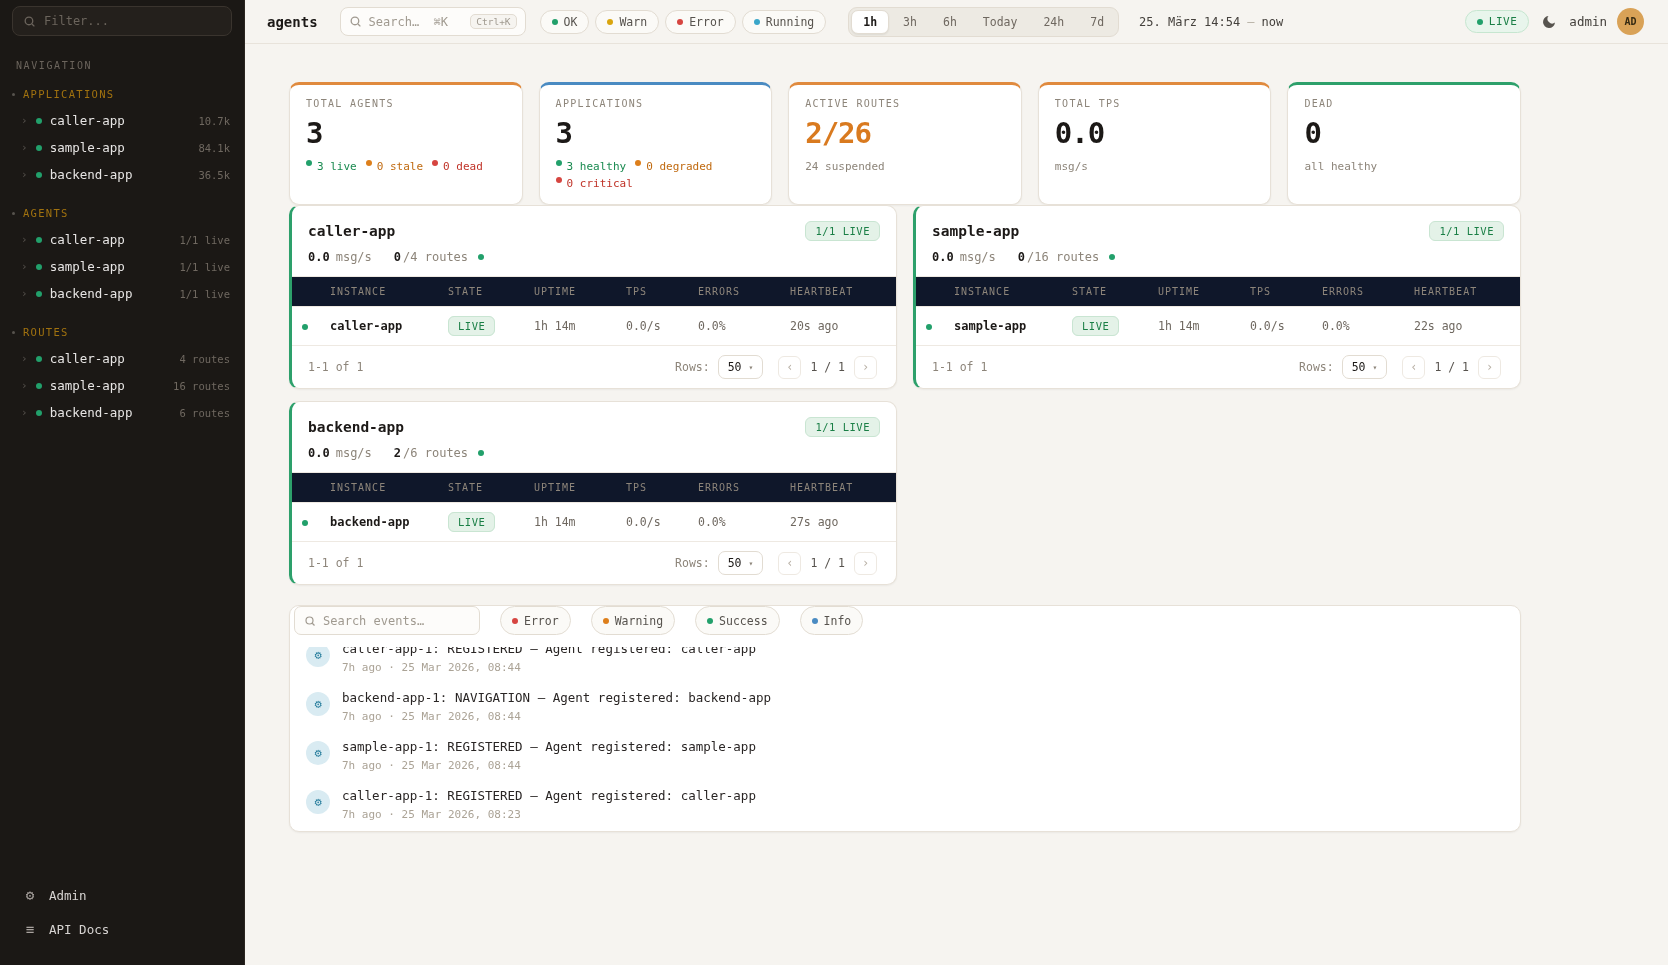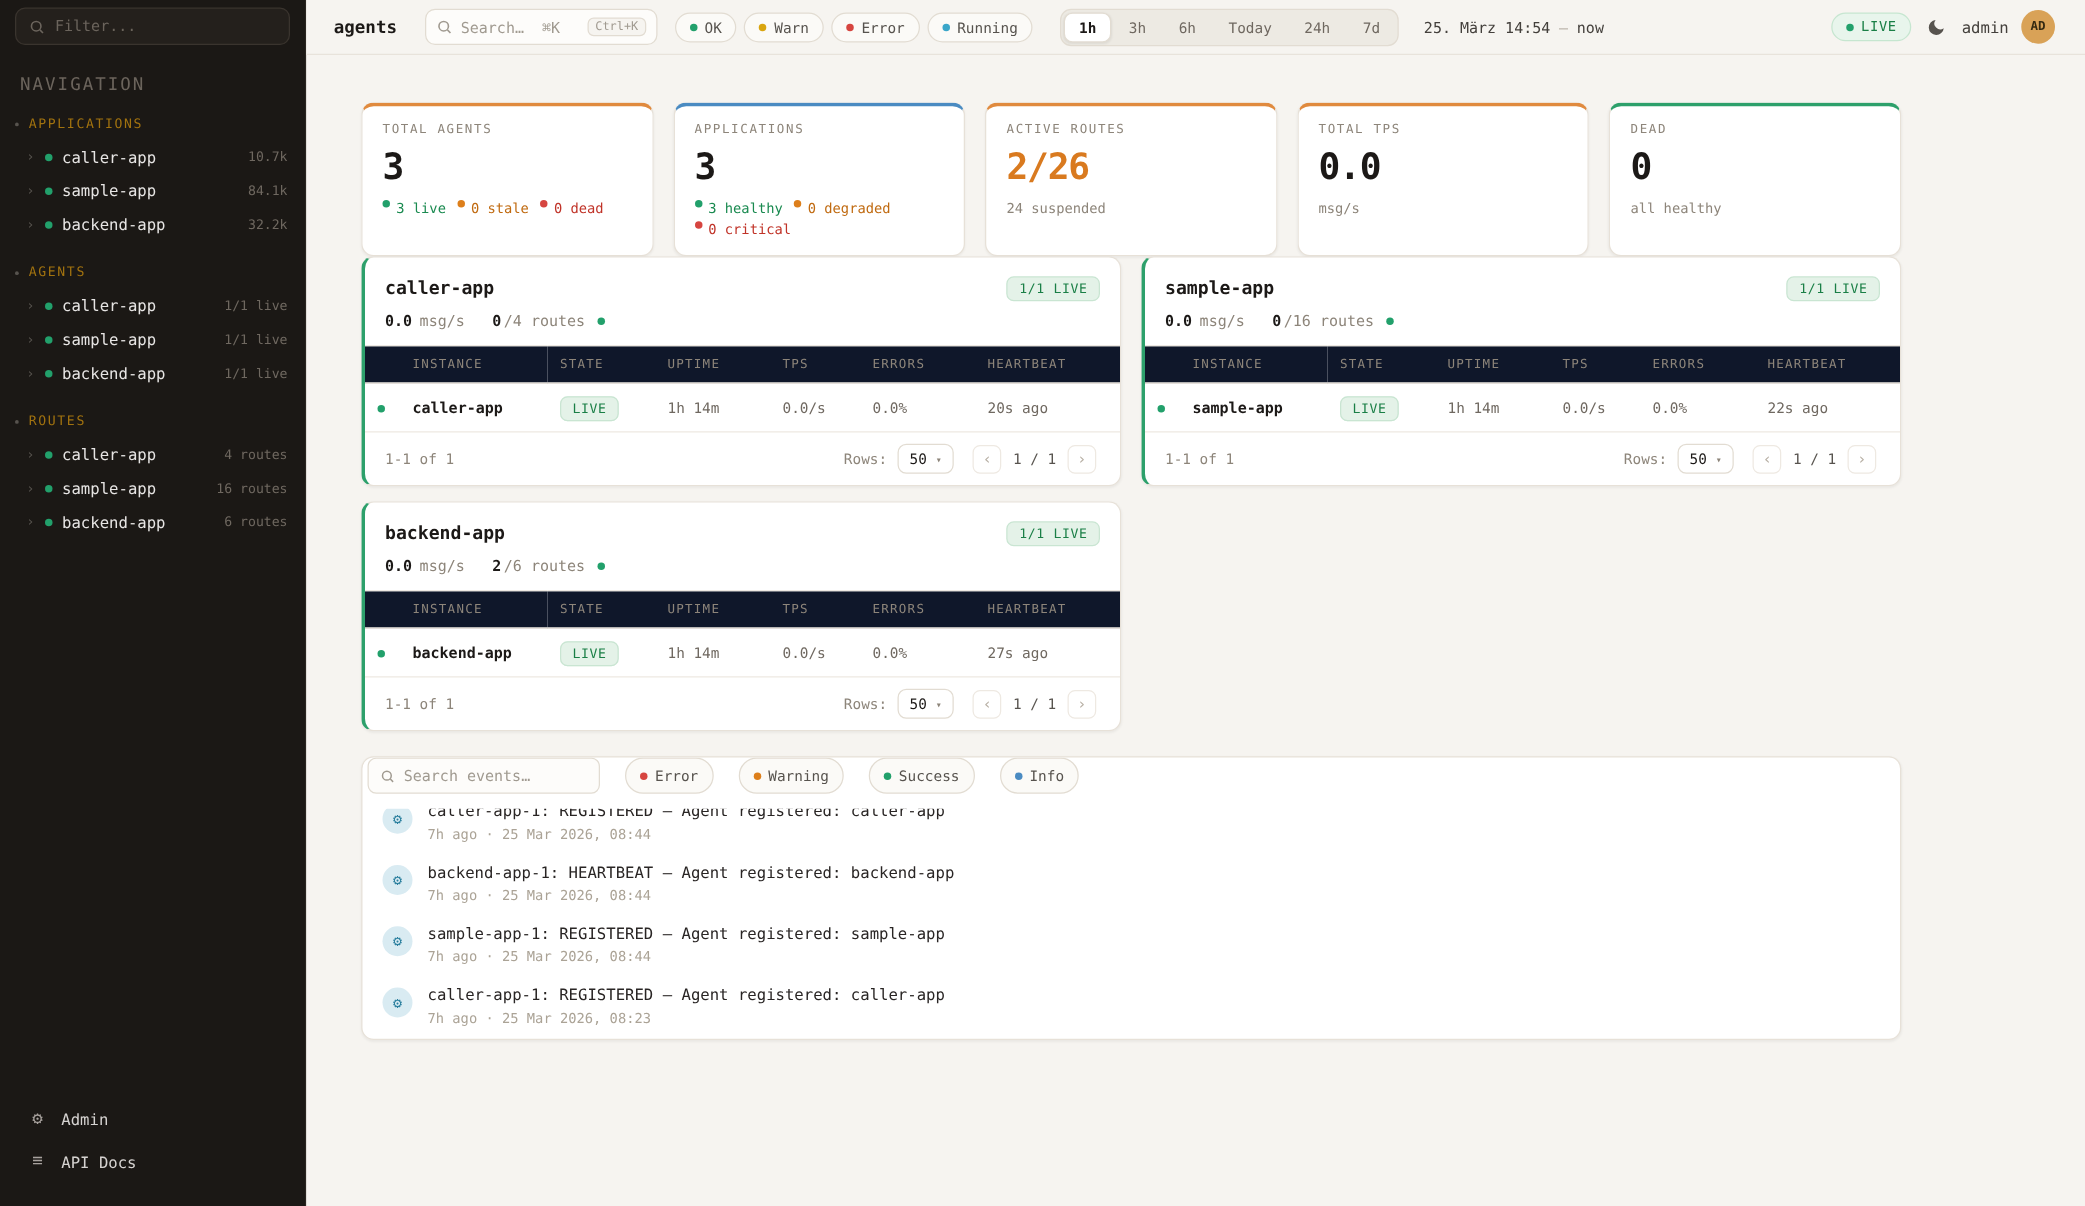--- a/index.html
+++ b/index.html
@@ -8,21 +8,21 @@
   svg{display:block}
 
   
   .sidebar{width:245px;min-width:245px;background:#1b1815;display:flex;flex-direction:column;color:#d6d3d1;border-right:1px solid #2a2520}
   .logo-row{display:flex;align-items:center;gap:9px;padding:17px 14px 13px}
   .logo-name{color:#c8801d;font-weight:bold;font-size:15px;letter-spacing:.5px}
   .logo-ver{color:#6b645c;font-size:11px}
   .filter-box{margin:6px 12px 8px;display:flex;align-items:center;gap:8px;background:#24201c;border:1px solid #3a342e;border-radius:8px;padding:7px 10px;color:#6b645c}
   .filter-box input{background:transparent;border:0;outline:none;color:#d6d3d1;font:inherit;font-size:12px;width:100%}
   .filter-box input::placeholder{color:#6b645c}
-  .nav-label{padding:16px 16px 10px;font-size:14px;letter-spacing:1.6px;color:#6b645c}
+  .nav-label{padding:16px 16px 10px;font-size:10px;letter-spacing:1.6px;color:#6b645c}
   .side-section{margin-bottom:12px}
   .sec-head{display:flex;align-items:center;gap:8px;padding:7px 16px 7px 12px;font-size:10.5px;letter-spacing:1.3px;color:#a1720f;cursor:pointer}
   .sec-dot{width:3px;height:3px;border-radius:50%;background:#57534e}
   .side-item{display:flex;align-items:center;gap:8px;padding:6px 14px 6px 21px;font-size:12.5px;color:#e7e5e4;cursor:pointer}
   .side-item .chev{color:#57534e;font-size:11px;line-height:1}
   .dot{width:6px;height:6px;border-radius:50%;background:#22a06b;display:inline-block;flex:none}
   .dot.orange{background:#dd7f1b}
   .dot.red{background:#d64540}
   .dot.yellow{background:#d9a50f}
   .dot.cyan{background:#3aa6c9}
@@ -139,21 +139,21 @@
     <div class="side-item">
       <span class="chev">›</span>
         <span class="dot"></span>
       <span>sample-app</span>
       <span class="badge">84.1k</span>
     </div>
     <div class="side-item">
       <span class="chev">›</span>
         <span class="dot"></span>
       <span>backend-app</span>
-      <span class="badge">32.2k</span>
+      <span class="badge">36.5k</span>
     </div>
   </div>
 
   <div class="side-section">
     <div class="sec-head">
       <span class="sec-dot"></span>
       <span>AGENTS</span>
     </div>
     <div class="side-item">
       <span class="chev">›</span>
@@ -560,21 +560,21 @@
           <div class="tl-event clipped">
             <span class="ev-icon">⚙</span>
             <div>
               <div class="ev-title">caller-app-1: REGISTERED — Agent registered: caller-app</div>
               <div class="ev-meta">7h ago · 25 Mar 2026, 08:44</div>
             </div>
           </div>
           <div class="tl-event">
             <span class="ev-icon">⚙</span>
             <div>
-              <div class="ev-title">backend-app-1: HEARTBEAT — Agent registered: backend-app</div>
+              <div class="ev-title">backend-app-1: NAVIGATION — Agent registered: backend-app</div>
               <div class="ev-meta">7h ago · 25 Mar 2026, 08:44</div>
             </div>
           </div>
           <div class="tl-event">
             <span class="ev-icon">⚙</span>
             <div>
               <div class="ev-title">sample-app-1: REGISTERED — Agent registered: sample-app</div>
               <div class="ev-meta">7h ago · 25 Mar 2026, 08:44</div>
             </div>
           </div>

